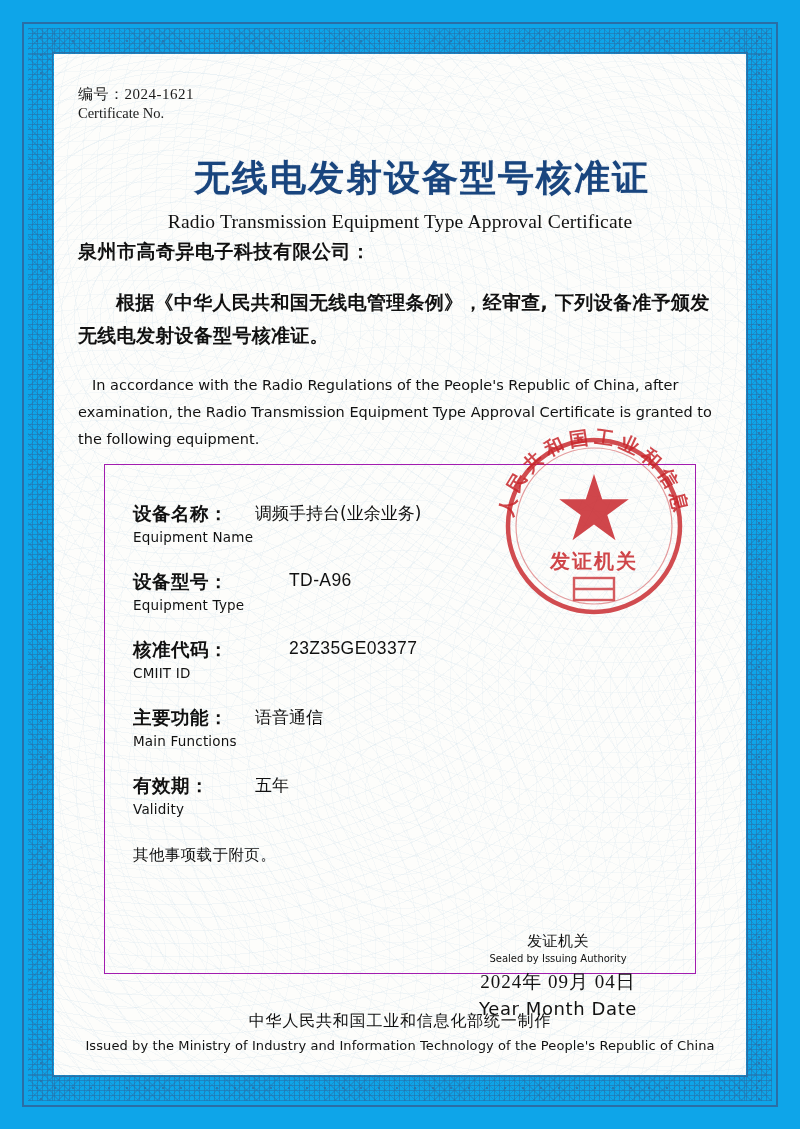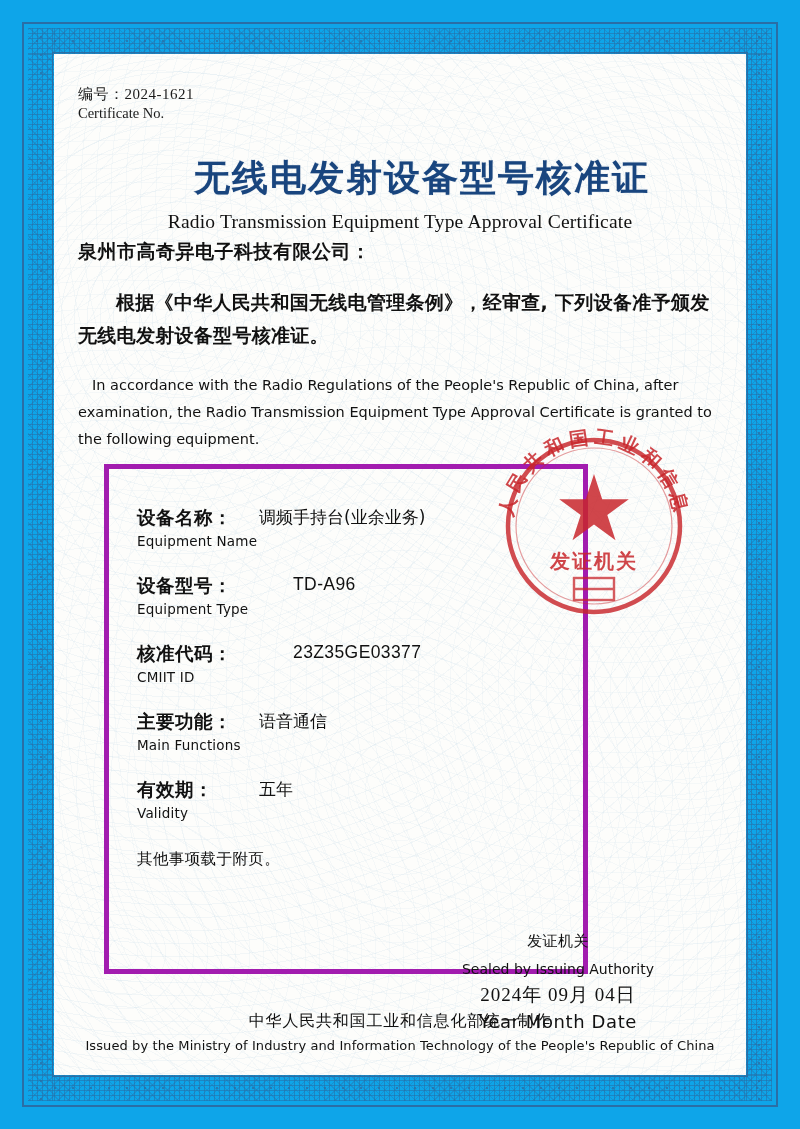--- a/index.html
+++ b/index.html
@@ -185,23 +185,23 @@
     line-height: 1.85;
     color: #111;
     text-indent: 14px;
   }
 
   
   .data-box {
     position: absolute;
     left: 50px;
     top: 410px;
-    width: 484px;
+    width: 592px;
     height: 510px;
-    border: 5px solid #a21caf;
+    border: 1px solid #a21caf;
     box-sizing: border-box;
   }
 
   .field {
     position: absolute;
     left: 28px;
   }
   .field .label-cn {
     font-family: "DejaVu Sans", sans-serif;
     font-weight: bold;
@@ -277,23 +277,23 @@
     width: 300px;
   }
   .issuer-block .authority-cn {
     font-family: "DejaVu Sans", sans-serif;
     font-size: 15px;
     color: #111;
     letter-spacing: 0.4px;
   }
   .issuer-block .authority-en {
     font-family: "DejaVu Sans", sans-serif;
-    font-size: 14px;
-    color: #111;
-    margin-top: 10px;
+    font-size: 10px;
+    color: #111;
+    margin-top: 2px;
   }
   .issuer-block .date-cn {
     font-family: "Liberation Serif", serif;
     font-size: 19px;
     color: #111;
     margin-top: 5px;
     letter-spacing: 1px;
   }
   .issuer-block .date-en {
     font-family: "DejaVu Sans", sans-serif;

